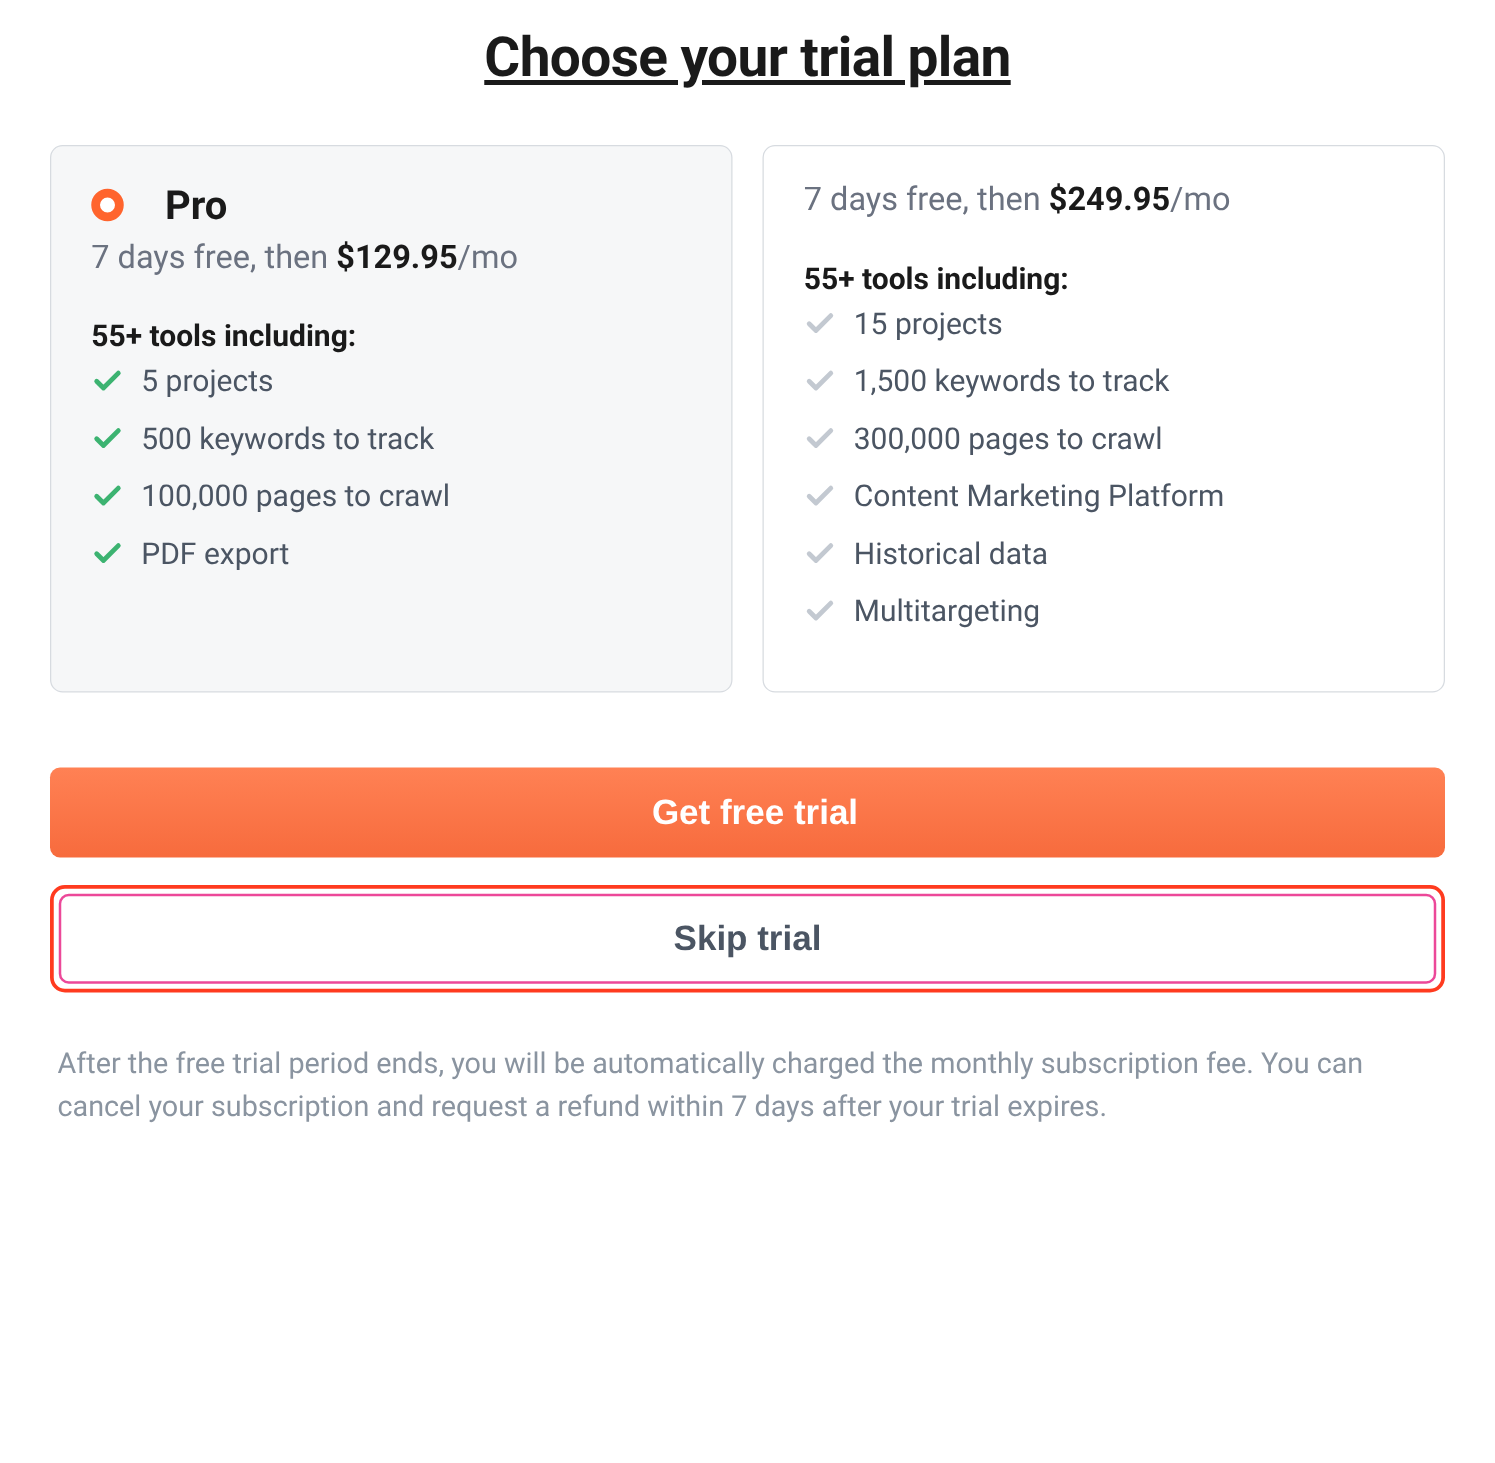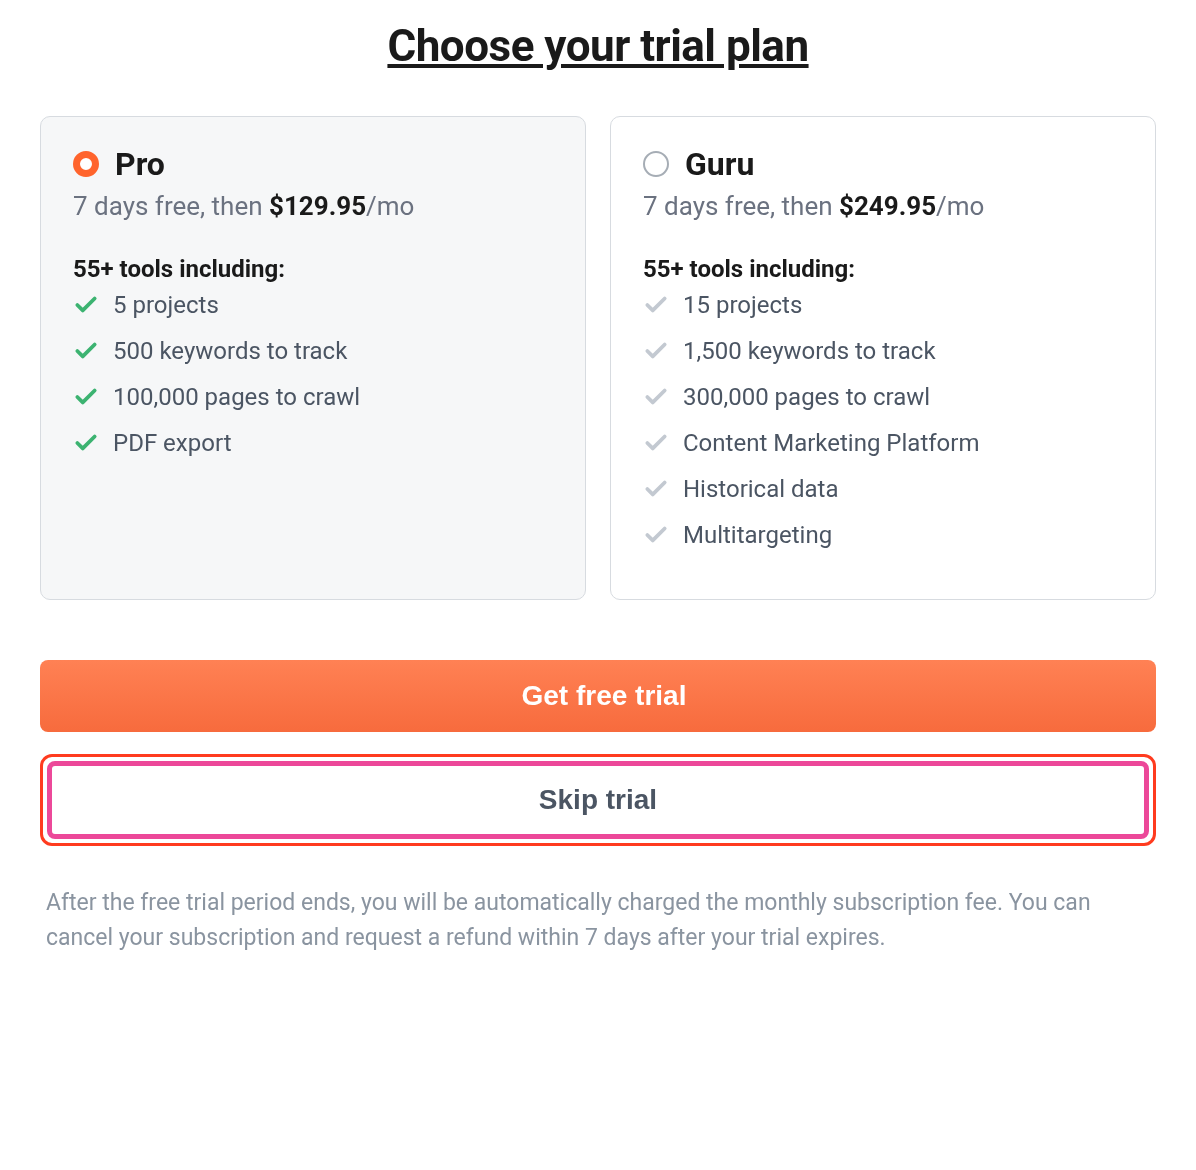--- a/index.html
+++ b/index.html
@@ -31,21 +31,21 @@
     padding: 28px 32px 32px 32px;
     cursor: pointer;
     background: #fff;
   }
   .plan-card.selected {
     background: #f6f7f8;
   }
   .plan-header {
     display: flex;
     align-items: center;
-    gap: 16px;
+    gap: 33px;
     margin-bottom: 8px;
   }
   .radio {
     width: 26px;
     height: 26px;
     border-radius: 50%;
     border: 2px solid #a6adb5;
     flex-shrink: 0;
     position: relative;
   }
@@ -113,21 +113,21 @@
     padding-left: 12px;
   }
   .btn-secondary-wrap {
     border: 3px solid #ff3b1f;
     border-radius: 12px;
     padding: 4px;
   }
   .btn-secondary {
     background: #fff;
     color: #4b5563;
-    border: 5px solid #ec4899;
+    border: 2px solid #ec4899;
     border-radius: 8px;
     padding: 18px 0;
     width: 100%;
     font-size: 28px;
     font-weight: 600;
     cursor: pointer;
   }
   .disclaimer {
     margin-top: 40px;
     text-align: left;
@@ -183,24 +183,20 @@
             <svg viewBox="0 0 24 24" width="26" height="26">
               <path d="M4 12l5 5L20 6" fill="none" stroke-width="3.5" stroke-linecap="round" stroke-linejoin="round"></path>
             </svg>
           </span>
         <span>PDF export</span>
       </li>
     </ul>
   </div>
 
   <div class="plan-card">
-    <div class="plan-header">
-      <span class="radio"></span>
-      <span class="plan-name">Guru</span>
-    </div>
     <div class="plan-price">
       <span>7 days free, then </span><span class="bold">$249.95</span><span>/mo</span>
     </div>
     <div class="tools-heading">55+ tools including:</div>
     <ul class="feature-list">
       <li class="feature-item">
         <span class="check gray">
             <svg viewBox="0 0 24 24" width="26" height="26">
               <path d="M4 12l5 5L20 6" fill="none" stroke-width="3.5" stroke-linecap="round" stroke-linejoin="round"></path>
             </svg>

